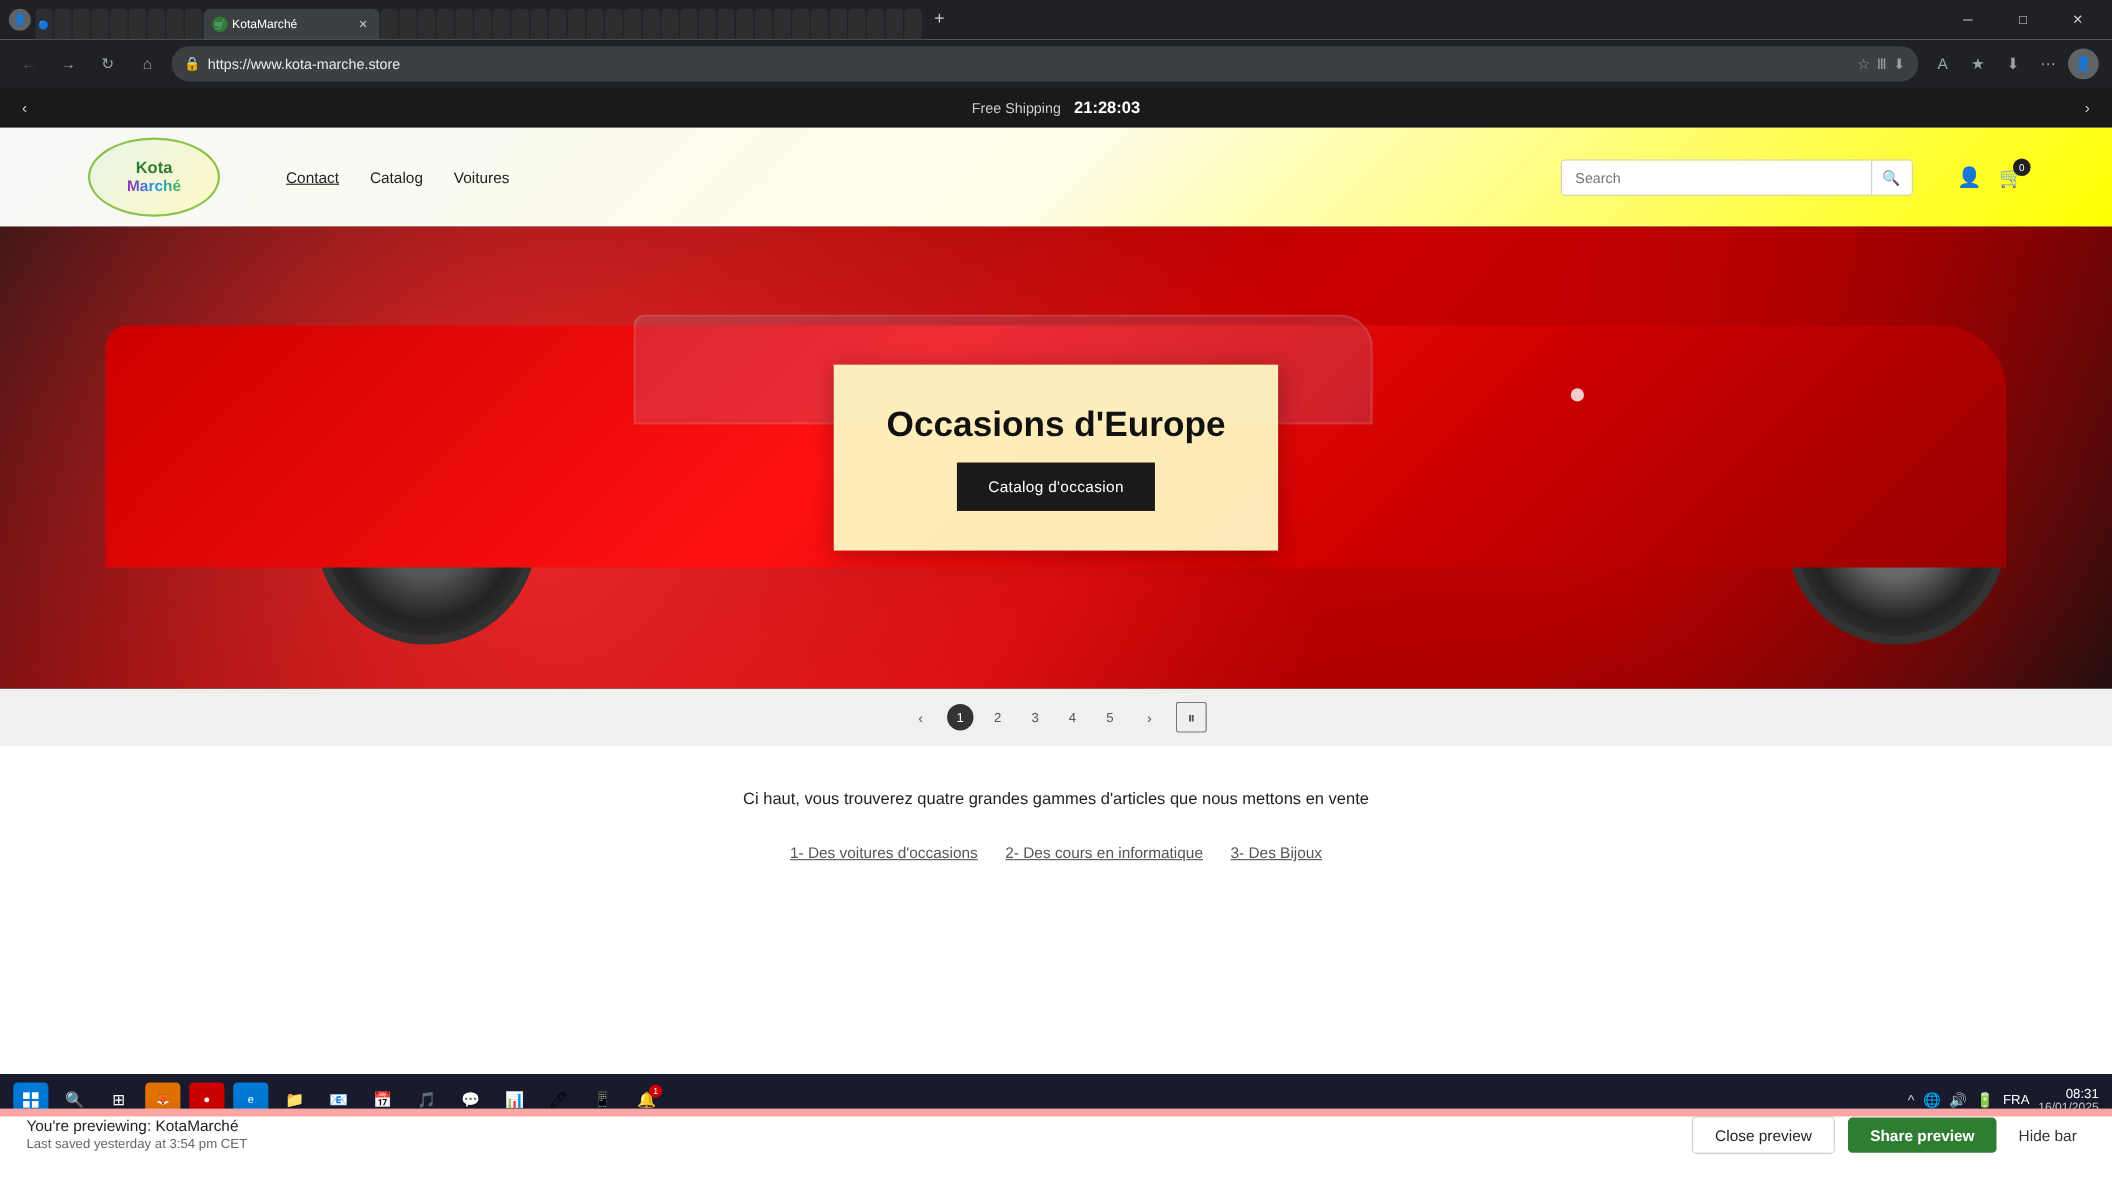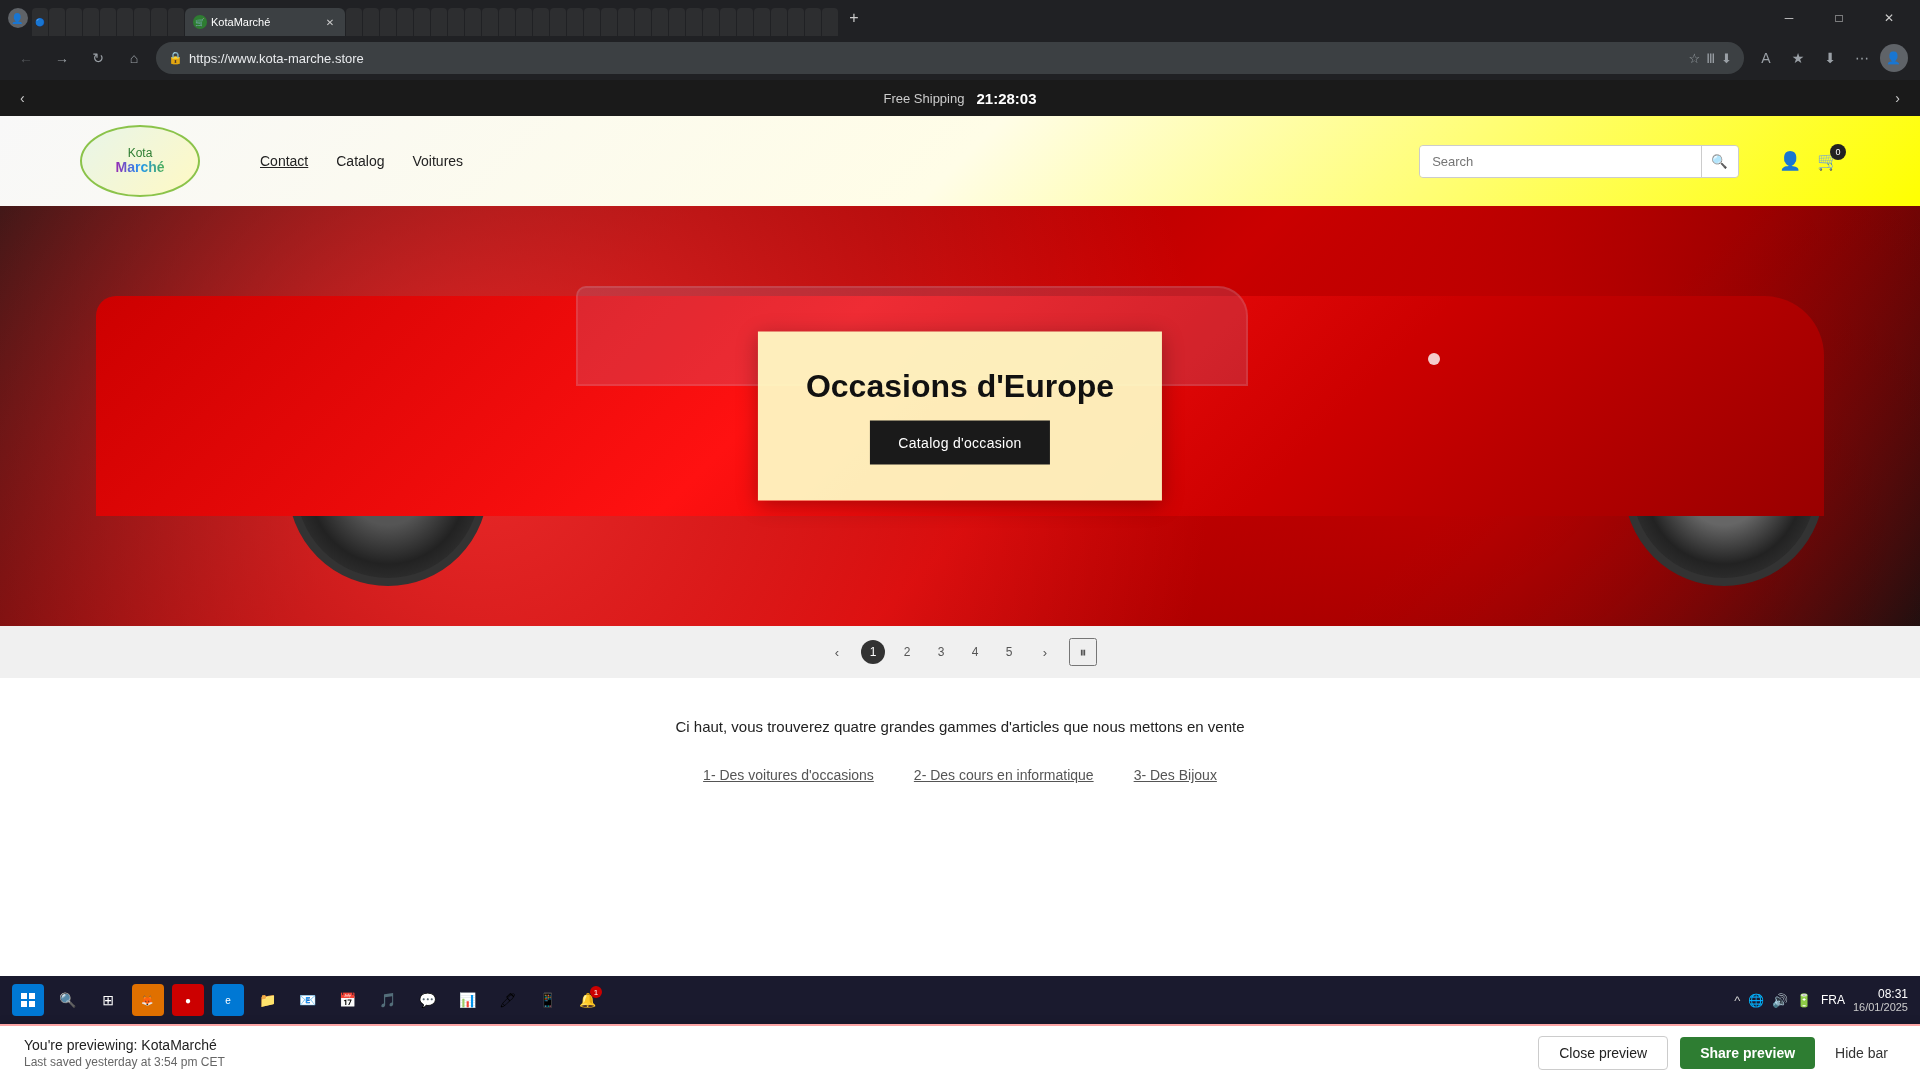--- a/index.html
+++ b/index.html
@@ -141,29 +141,29 @@
       cursor: pointer; font-size: 12px; color: #555; background: transparent; border: none;
     }
     .page-dot.active { background: #333; color: #fff; border-radius: 50%; }
     .pause-btn { width: 28px; height: 28px; display: flex; align-items: center; justify-content: center; cursor: pointer; color: #555; font-size: 14px; }
 
     
     .main-content { background: #fff; padding: 40px 63px 20px; }
     .section-intro { text-align: center; font-size: 15px; color: #222; margin-bottom: 32px; }
 
     
-    .category-grid { display: flex; gap: 40px; justify-content: center; }
+    .category-grid { display: flex; gap: 25px; justify-content: center; }
     .category-item { text-align: center; font-size: 14px; color: #222; }
     .category-item a { color: #555; text-decoration: underline; cursor: pointer; }
 
     
     .preview-bar {
       position: fixed; bottom: 0; left: 0; right: 0;
-      background: #fff; border-top: 2px solid #fca5a5;
-      display: flex; align-items: center; padding: 0 24px; height: 56px;
+      background: #fff; border-top: 7px solid #fca5a5;
+      display: flex; align-items: flex-start; padding: 0 24px; height: 72px;
       z-index: 1000; box-shadow: 0 -2px 8px rgba(0,0,0,0.1);
     }
     .preview-info { display: flex; flex-direction: column; gap: 2px; }
     .preview-store { font-size: 14px; font-weight: 500; color: #222; }
     .preview-saved { font-size: 12px; color: #666; }
     .preview-actions { display: flex; gap: 12px; margin-left: auto; align-items: center; }
     .close-preview-btn {
       border: 1px solid #ccc; background: #fff; padding: 8px 20px;
       font-size: 14px; cursor: pointer; border-radius: 4px; color: #222;
     }
@@ -304,21 +304,21 @@
     <span class="prev-btn">‹</span>
     <span class="announcement-label">Free Shipping</span>
     <span class="announcement-timer">21:28:03</span>
     <span class="next-btn">›</span>
   </div>
 
   <div class="store-header">
     <div class="logo-container">
       <div class="logo-oval">
         <div style="display:flex;flex-direction:column;align-items:center;line-height:1.1;">
-          <span style="font-size:12px;color:#2e7d32;font-weight:normal;">Kota</span>
+          <span style="font-size:15px;color:#2e7d32;font-weight:bold;">Kota</span>
           <span style="font-size:14px;font-weight:bold;background:linear-gradient(90deg,#9c27b0,#2196f3,#4caf50);-webkit-background-clip:text;-webkit-text-fill-color:transparent;">Marché</span>
         </div>
       </div>
     </div>
 
     <nav class="nav-links">
       <a class="nav-link active">Contact</a>
       <a class="nav-link">Catalog</a>
       <a class="nav-link">Voitures</a>
     </nav>

